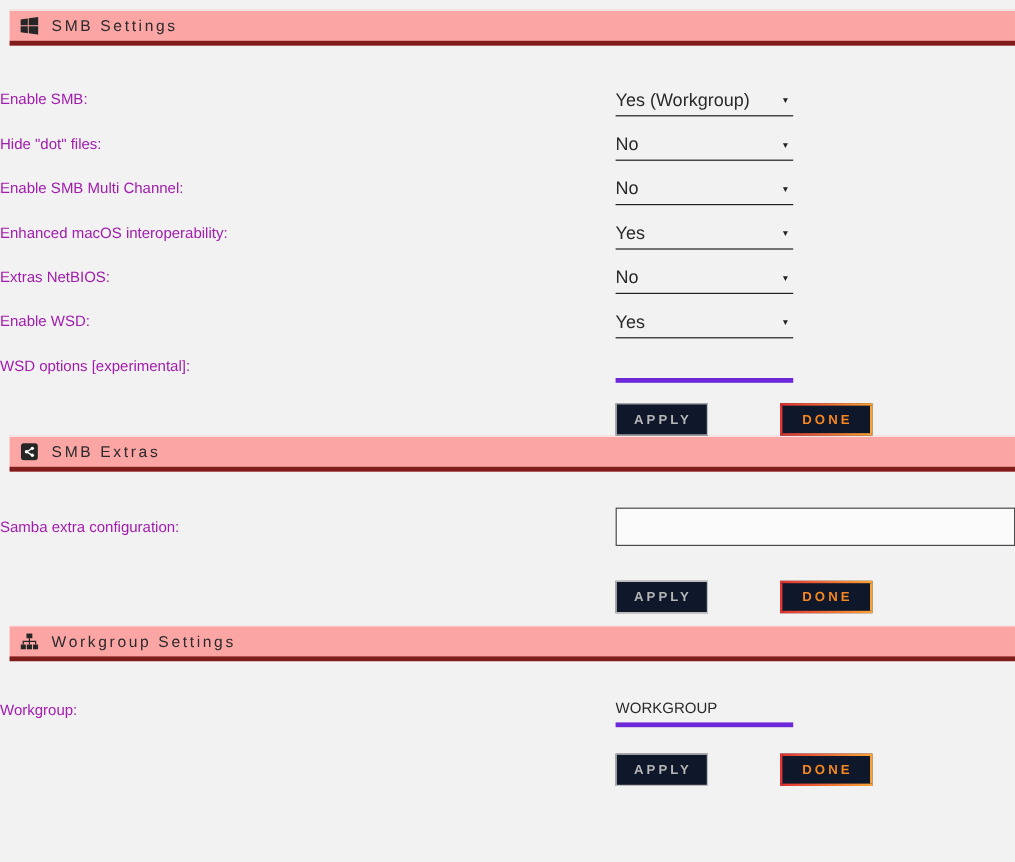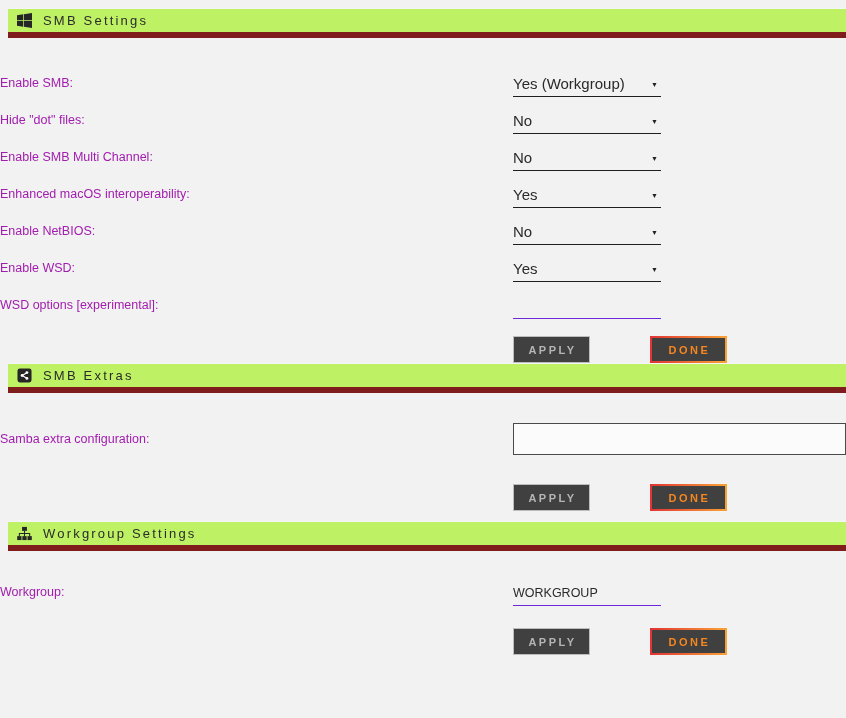--- a/index.html
+++ b/index.html
@@ -9,23 +9,23 @@
     background: #f2f2f2;
     color: #333;
     overflow: hidden;
   }
   .page { width: 846px; height: 718px; overflow: hidden; }
 
   
   .section-header {
     margin-left: 8px;
     height: 30px;
-    background: #bef264;
+    background: #fca5a5;
     border-top: 1px solid #f5f5f5;
-    border-bottom: 6px solid #7f1d1d;
+    border-bottom: 4px solid #7f1d1d;
     display: flex;
     align-items: center;
     padding-left: 9px;
   }
   .section-header .hdr-icon {
     width: 15px; height: 15px;
     margin-right: 11px;
     display: inline-flex;
   }
   .section-header .hdr-title {
@@ -63,21 +63,21 @@
     justify-content: space-between;
     padding-bottom: 5px;
     cursor: pointer;
   }
   .select-value { font-size: 15px; color: #2a2a2a; line-height: 15px; }
   .caret { font-size: 7px; color: #222; padding-right: 3px; line-height: 12px; }
 
   .underline-input {
     width: 148px;
     border: none;
-    border-bottom: 1px solid #6d28d9;
+    border-bottom: 4px solid #6d28d9;
     background: transparent;
     font-family: "Liberation Sans", sans-serif;
     font-size: 12.5px;
     color: #2a2a2a;
     padding: 0 0 5px 0;
     outline: none;
   }
 
   .samba-row { display: flex; align-items: center; margin-top: 30px; }
   .samba-textarea {
@@ -98,21 +98,21 @@
     display: flex;
     gap: 12px;
   }
   .btn {
     width: 77px;
     height: 27px;
     font-family: "Liberation Sans", sans-serif;
     font-size: 11px;
     font-weight: bold;
     letter-spacing: 2.5px;
-    background: #404040;
+    background: #0f172a;
     cursor: pointer;
     display: flex;
     align-items: center;
     justify-content: center;
     padding-left: 2px; 
   }
   .btn-apply {
     border: 1px solid #bdbdbd;
     color: #b5b5b5;
   }
@@ -174,21 +174,21 @@
     <div class="form-row">
       <label class="field-label">Enhanced macOS interoperability:</label>
       <span class="ctl-gap"></span>
       <div class="select-field">
         <span class="select-value">Yes</span>
         <span class="caret">▼</span>
       </div>
     </div>
 
     <div class="form-row">
-      <label class="field-label">Enable NetBIOS:</label>
+      <label class="field-label">Extras NetBIOS:</label>
       <span class="ctl-gap"></span>
       <div class="select-field">
         <span class="select-value">No</span>
         <span class="caret">▼</span>
       </div>
     </div>
 
     <div class="form-row">
       <label class="field-label">Enable WSD:</label>
       <span class="ctl-gap"></span>

